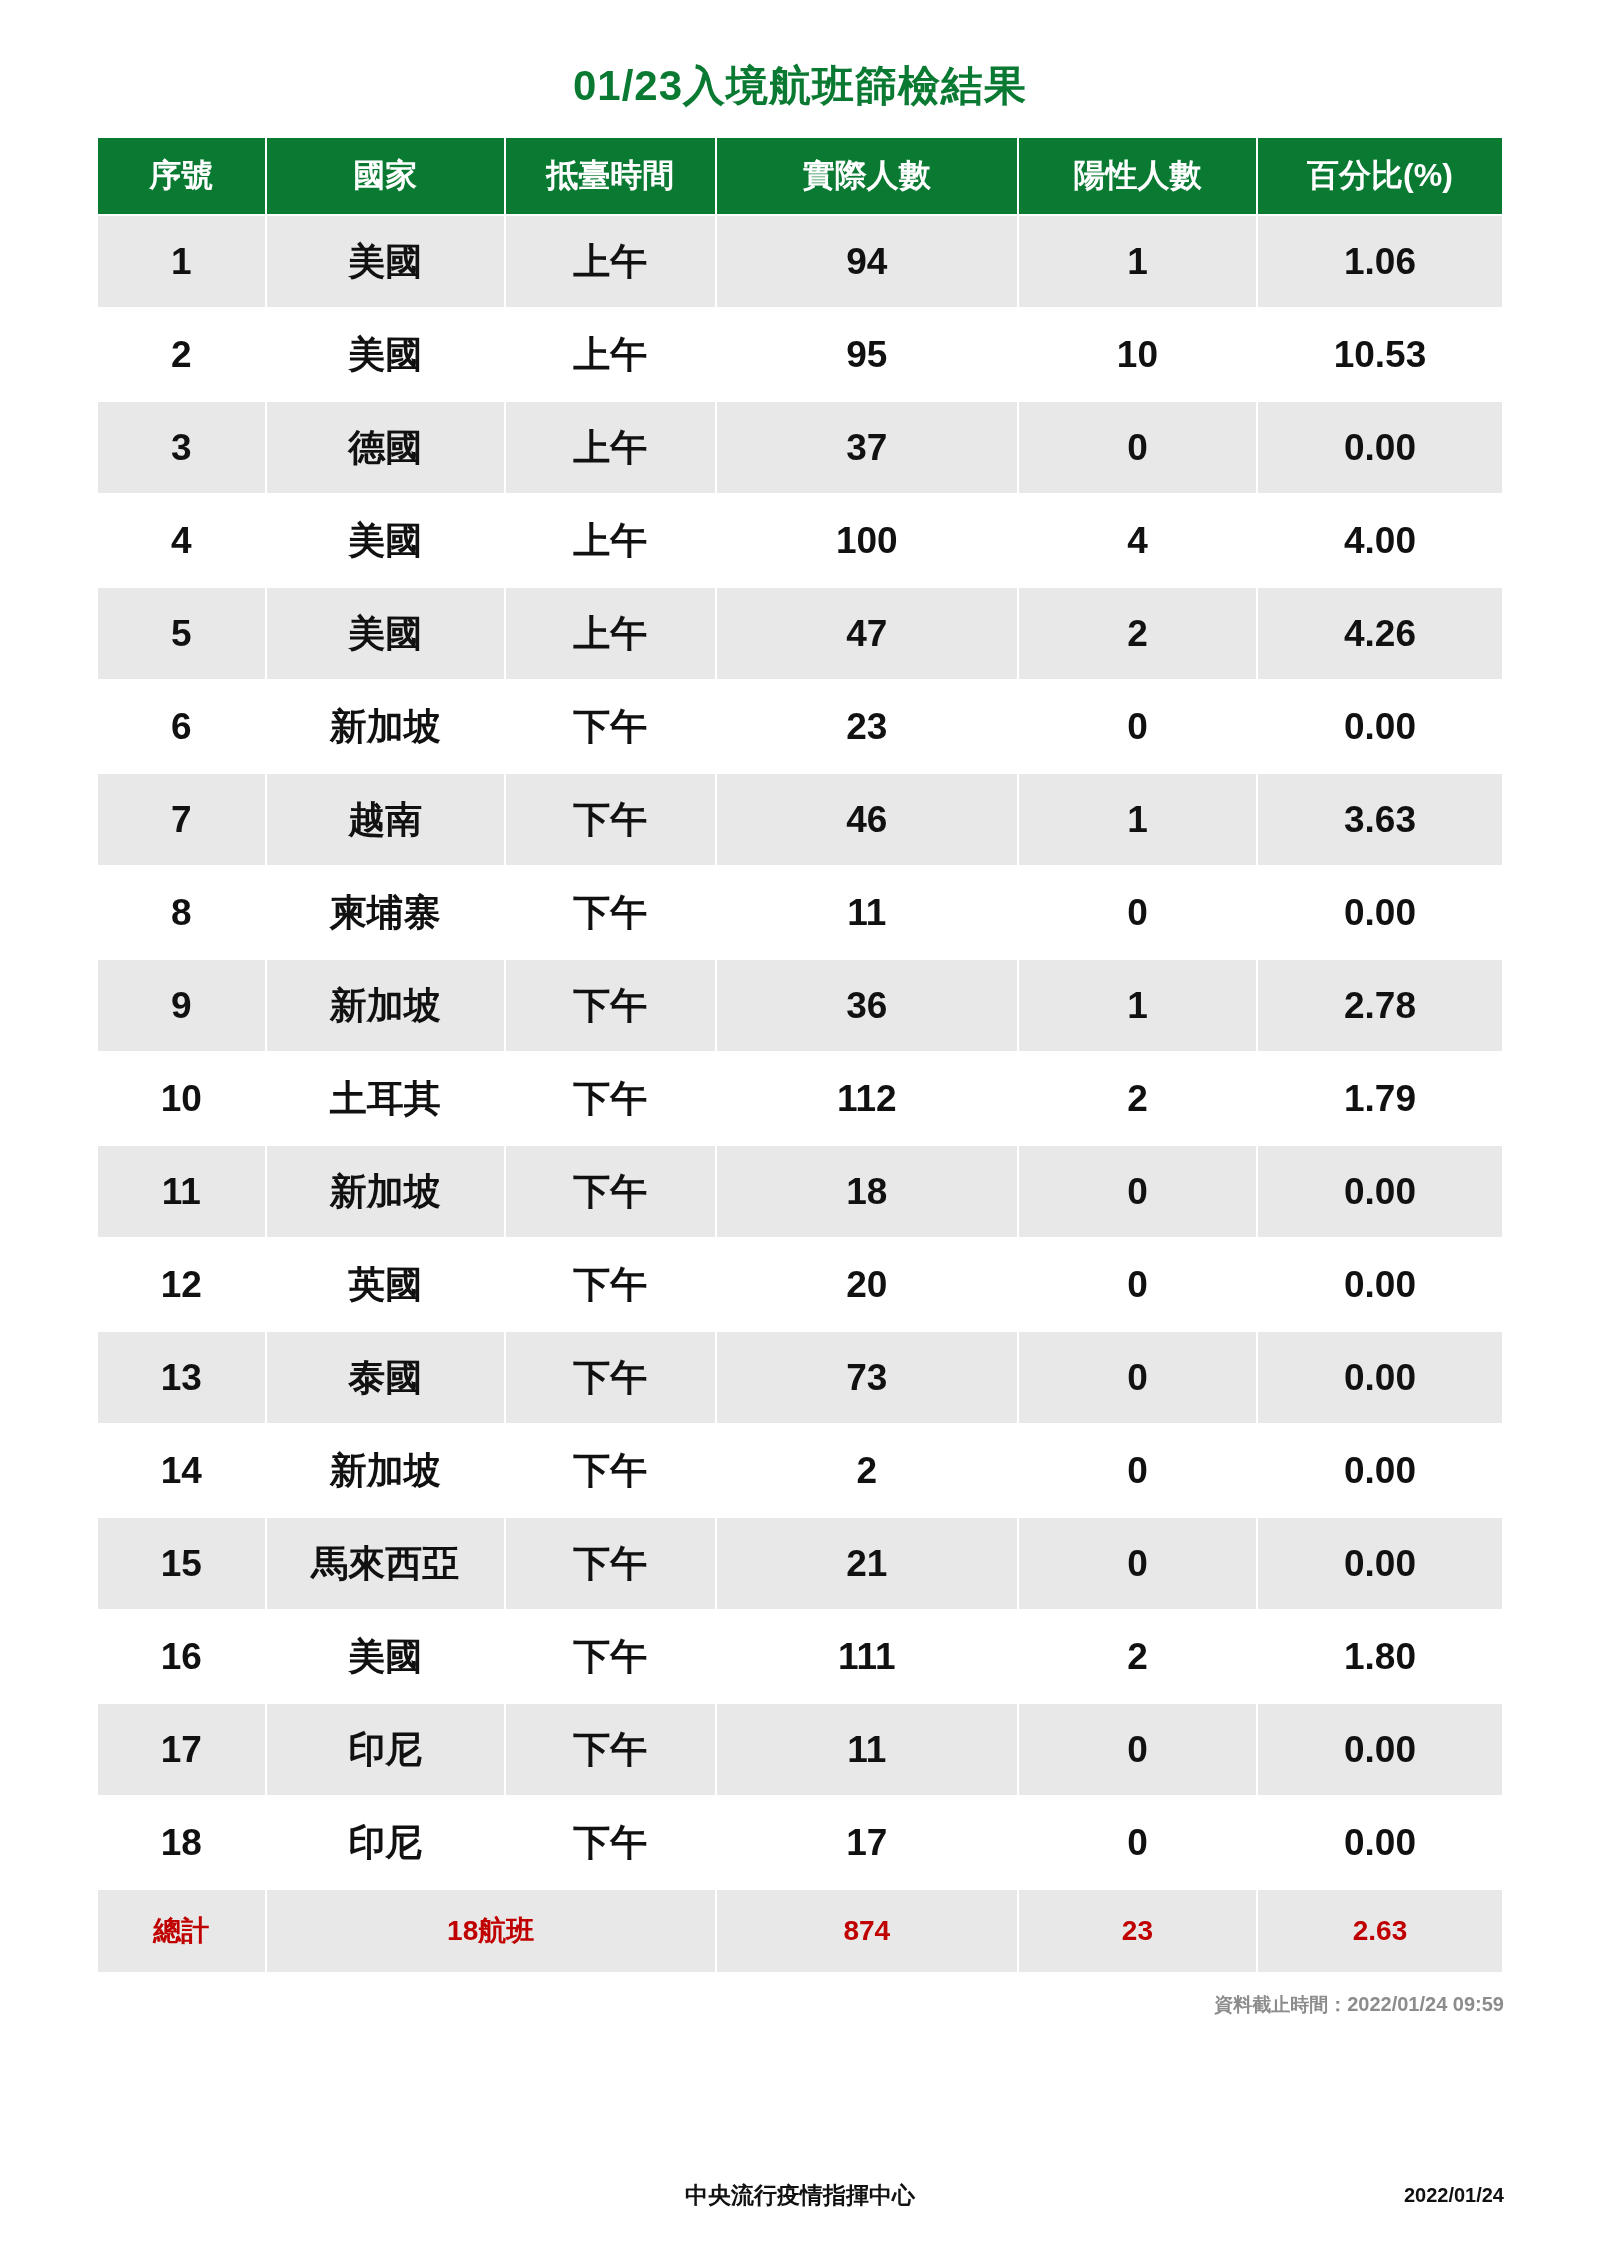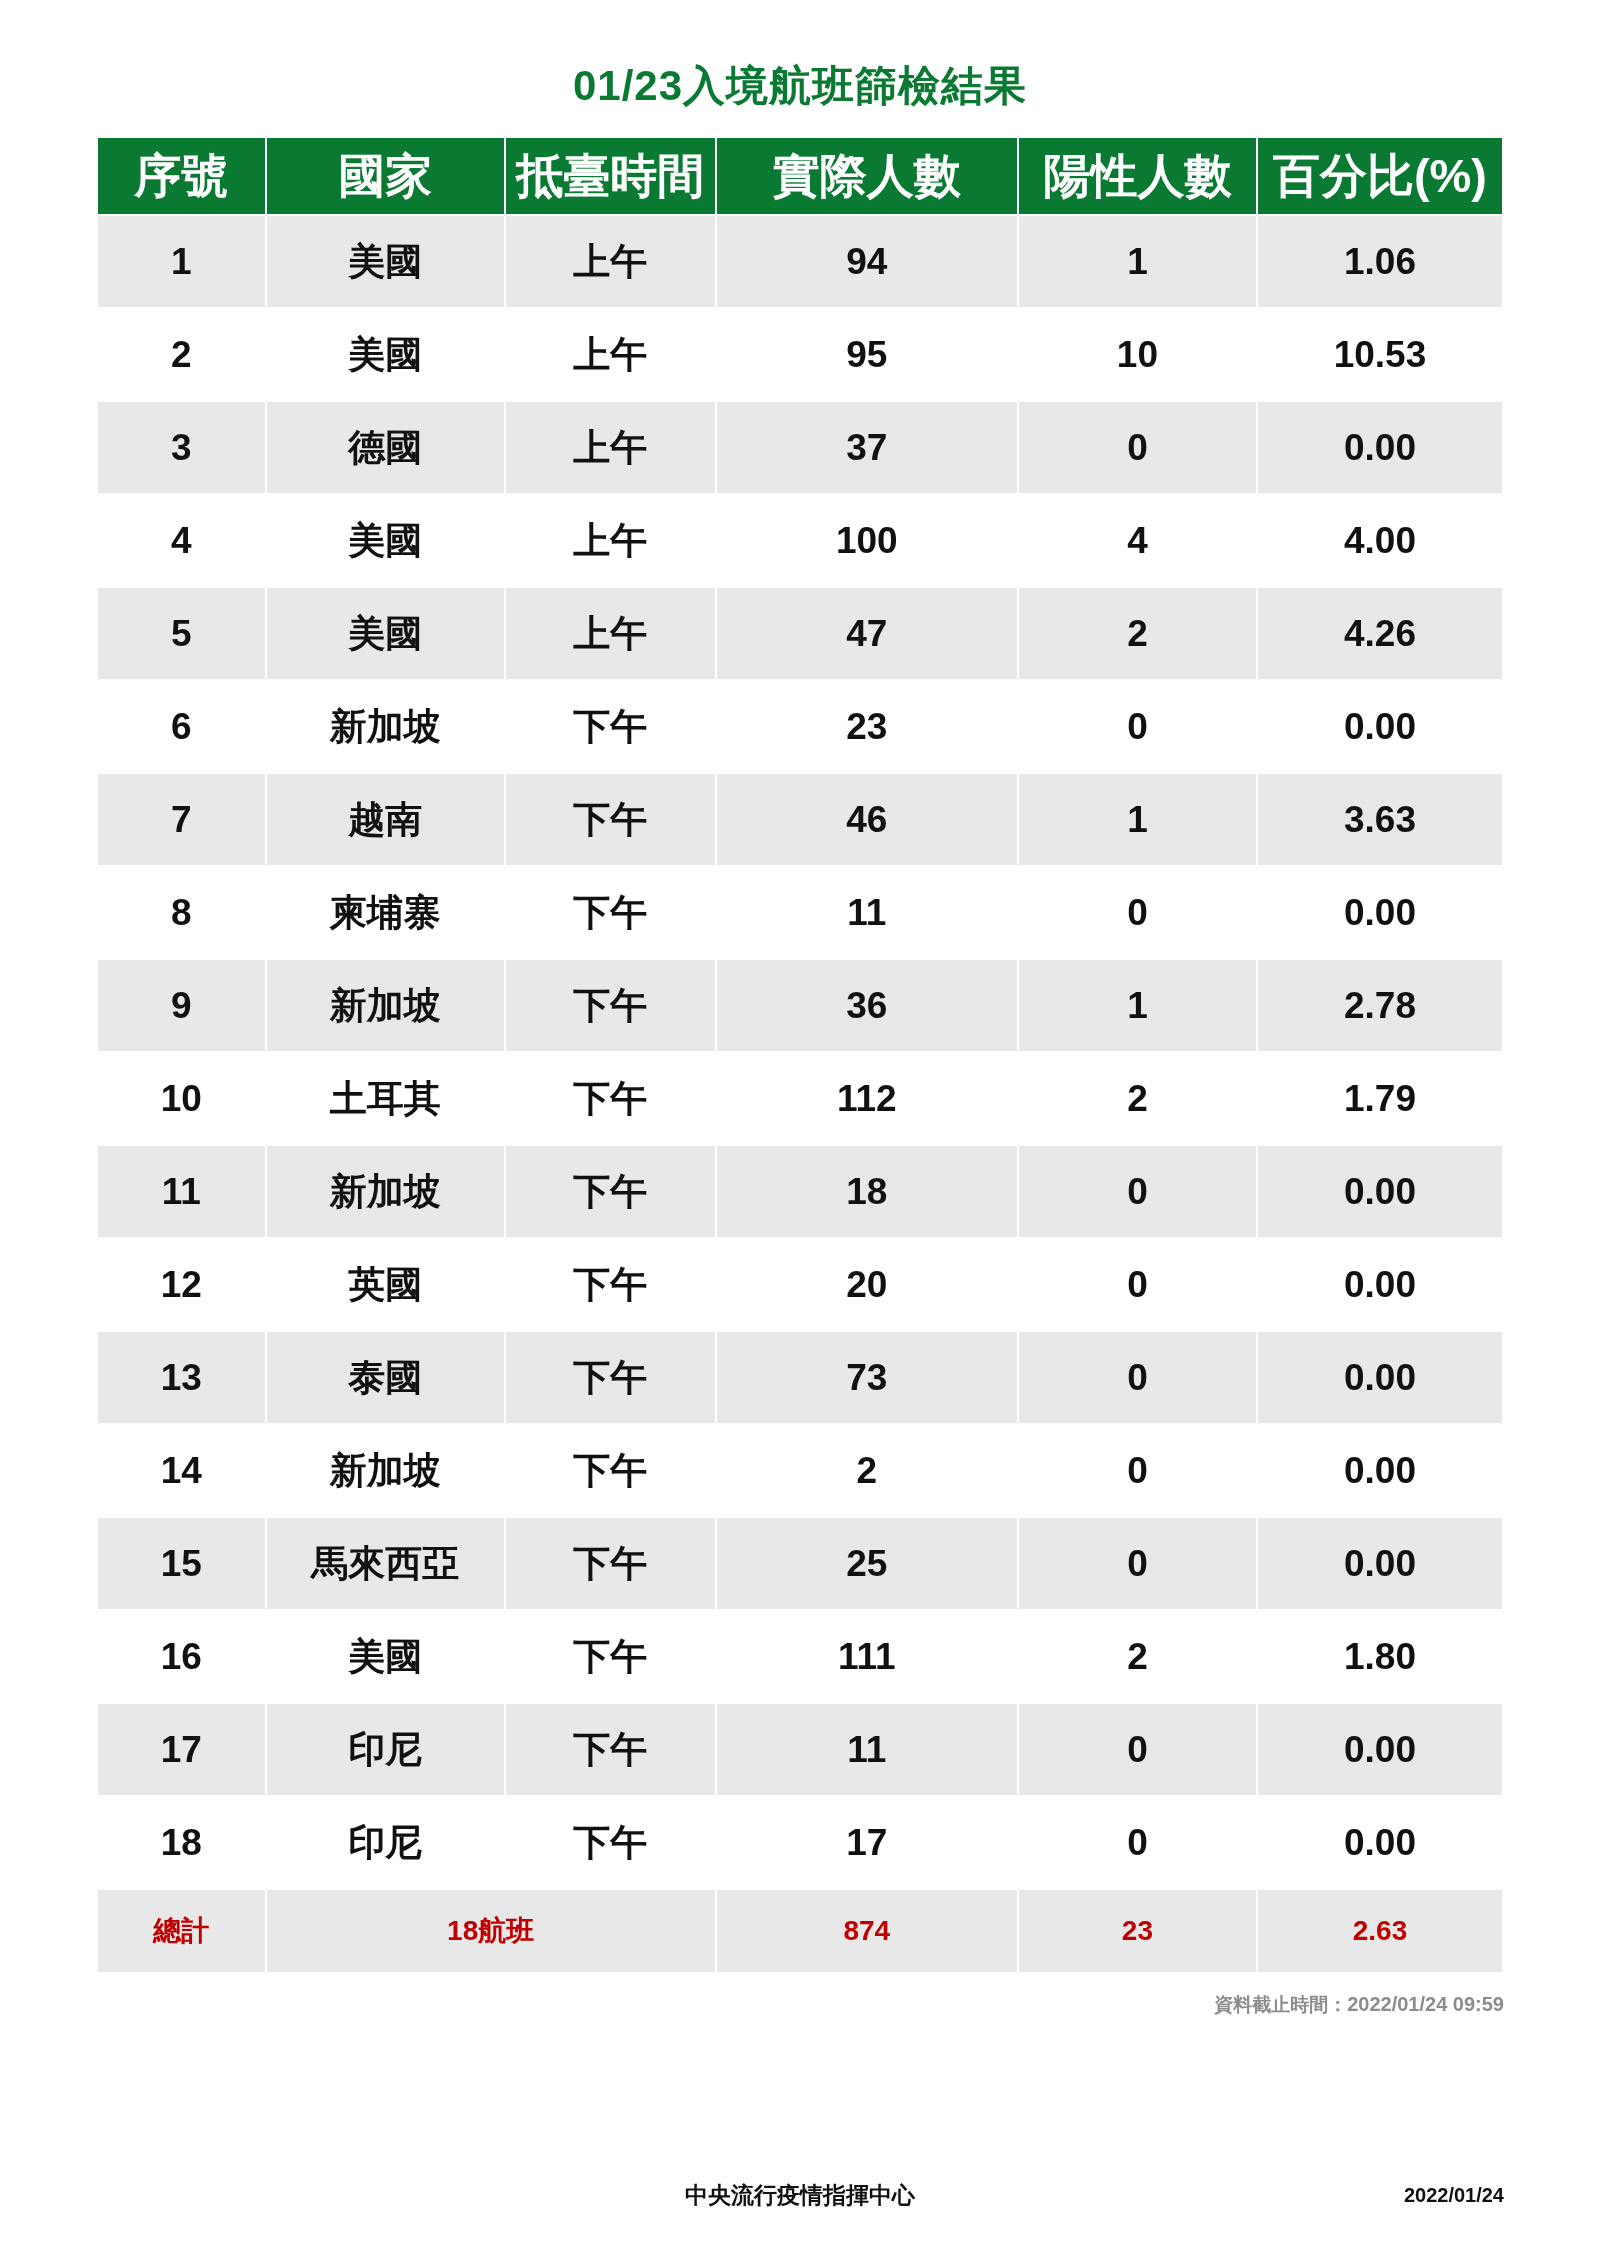--- a/index.html
+++ b/index.html
@@ -40,21 +40,21 @@
   }
   table.data th, table.data td {
     border: 2px solid #ffffff;
     text-align: center;
     font-weight: bold;
     box-sizing: border-box;
   }
   thead th {
     background: #0a7a32;
     color: #ffffff;
-    font-size: 47px;
+    font-size: 32px;
     height: 78px;
     padding: 0;
   }
   tbody td {
     background: #e8e8e8;
     color: #111111;
     font-size: 37px;
     height: 93px;
     padding: 0;
   }
@@ -246,21 +246,21 @@
           <td>新加坡</td>
           <td>下午</td>
           <td>2</td>
           <td>0</td>
           <td>0.00</td>
         </tr>
         <tr>
           <td>15</td>
           <td>馬來西亞</td>
           <td>下午</td>
-          <td>25</td>
+          <td>21</td>
           <td>0</td>
           <td>0.00</td>
         </tr>
         <tr class="alt">
           <td>16</td>
           <td>美國</td>
           <td>下午</td>
           <td>111</td>
           <td>2</td>
           <td>1.80</td>

